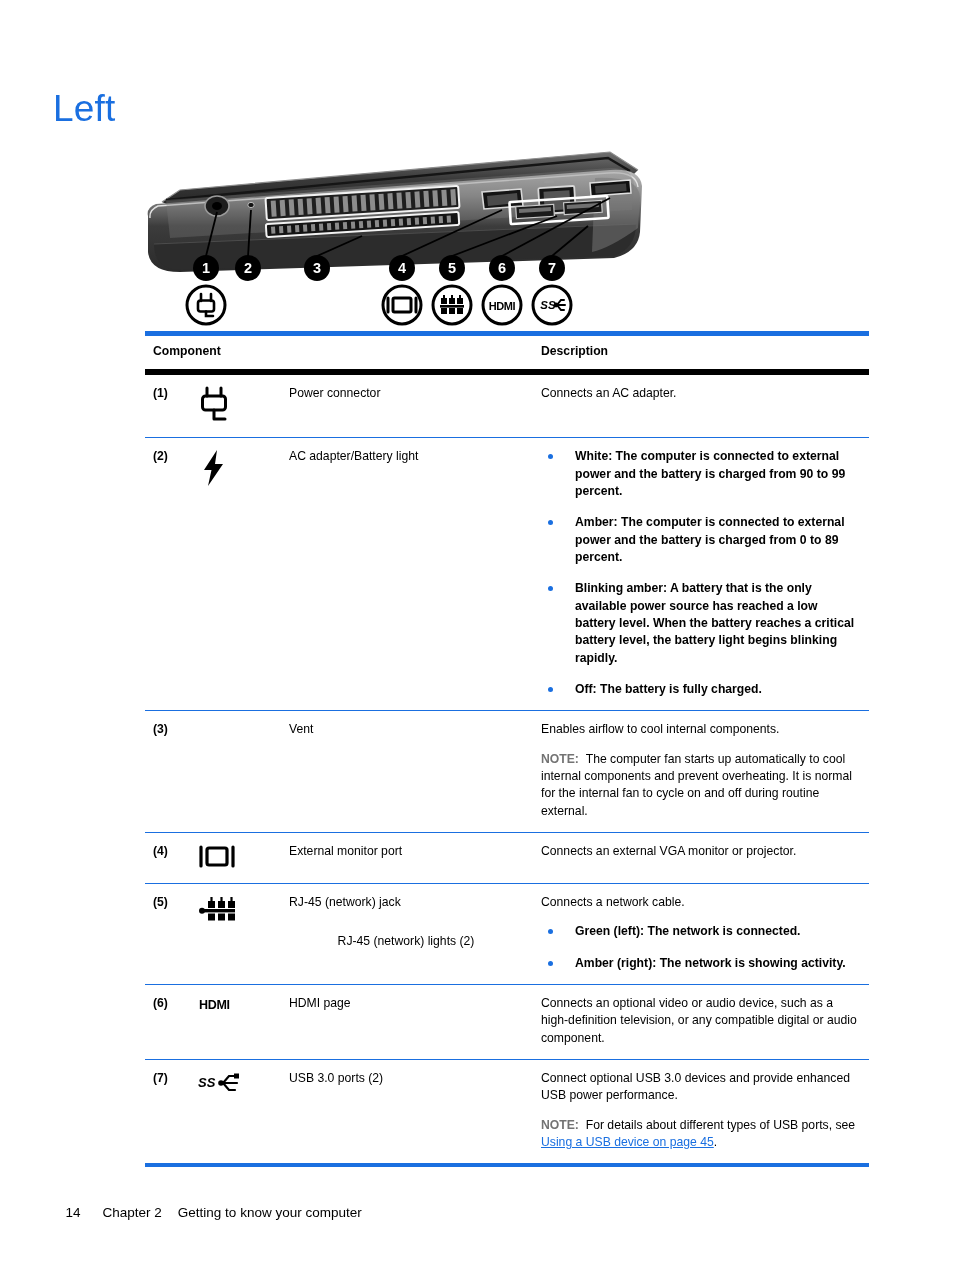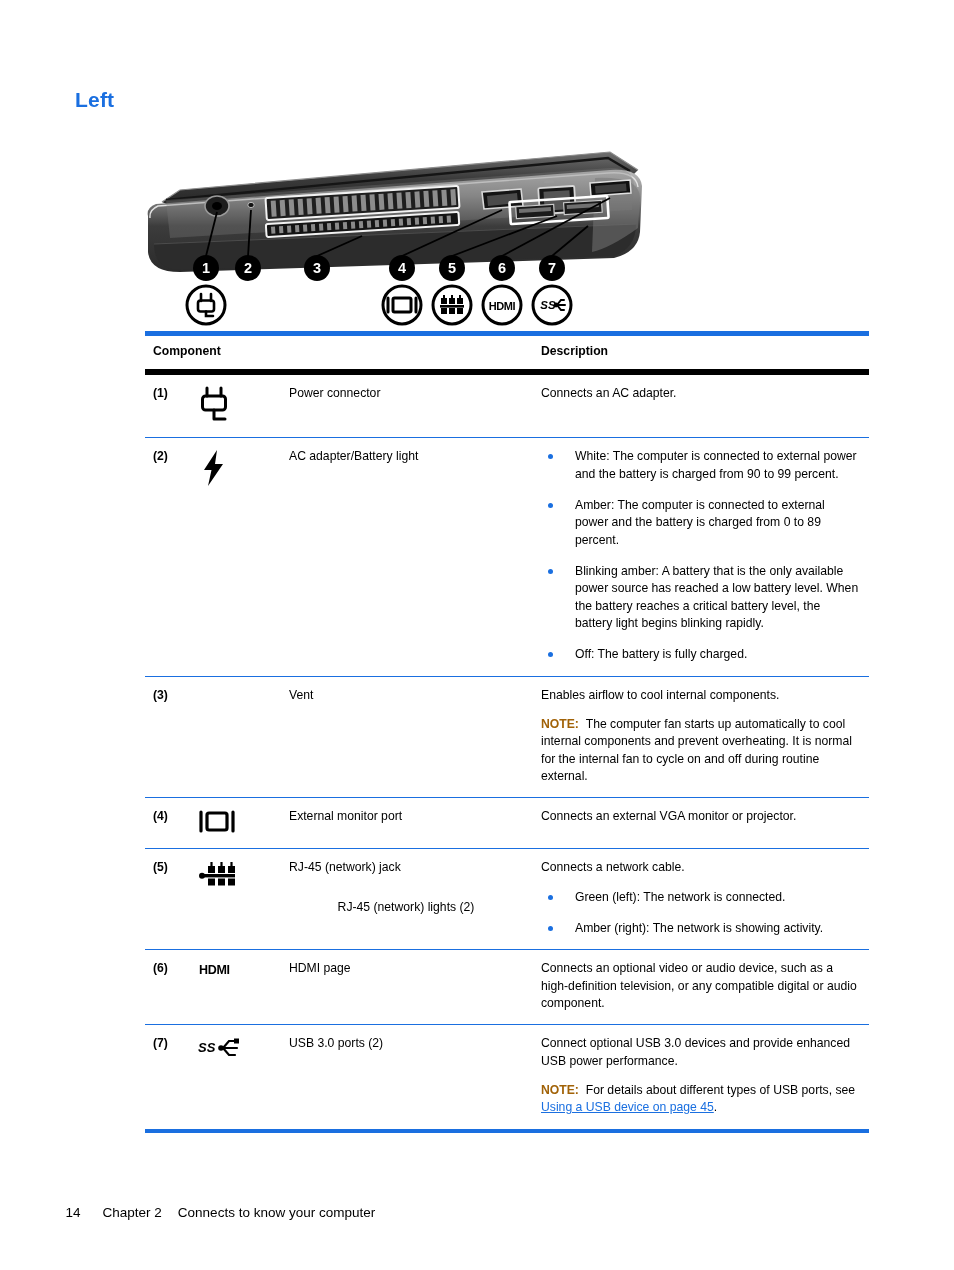--- a/index.html
+++ b/index.html
@@ -10,24 +10,24 @@
     background: #ffffff;
     font-family: "Liberation Sans", sans-serif;
     color: #000000;
     position: relative;
     overflow: hidden;
   }
 
   
   .page-title {
     position: absolute;
-    left: 75px;
+    left: 53px;
     top: 88px;
-    font-size: 21px;
-    font-weight: 700;
+    font-size: 37px;
+    font-weight: 400;
     color: #1a6fe0;
     letter-spacing: 0.2px;
   }
 
   
   .figure {
     position: absolute;
     left: 140px;
     top: 140px;
     width: 520px;
@@ -70,28 +70,29 @@
   .col-desc  { width: 336px; }
 
   .num { font-weight: 700; font-size: 12.2px; }
   .cell-name { padding-top: 0; }
   .name-line { margin: 0 0 0 0; }
   .name-line + .name-line { margin-top: 22px; text-align: center; }
 
   .desc p { margin: 0; }
   .desc p + p { margin-top: 12px; }
 
-  .note-label { color:#a16207; font-weight:700; }
+  .note-label { color:#737373; font-weight:700; }
 
   
   ul.bul { list-style: none; margin: 0; padding: 0; }
   ul.bul li {
     position: relative;
     padding-left: 34px;
     margin-bottom: 14px;
+    font-weight: bold;
   }
   ul.bul li:last-child { margin-bottom: 0; }
   ul.bul li::before {
     content: "";
     position: absolute;
     left: 7px;
     top: 6px;
     width: 5px; height: 5px;
     border-radius: 50%;
     background: #1a6fe0;
@@ -485,14 +486,14 @@
       </td>
       <td class="col-desc desc">
         <p>Connect optional USB 3.0 devices and provide enhanced USB power performance.</p>
         <p><span class="note-label">NOTE:</span>&nbsp;&nbsp;<span>For details about different types of USB ports, see </span><a class="doclink" href="#">Using a USB device on page 45</a><span>.</span></p>
       </td>
     </tr>
   </tbody>
 </table>
 
 <div class="footer">
-  <span class="pg">14</span><span class="ch">Chapter 2</span><span>Connects to know your computer</span>
+  <span class="pg">14</span><span class="ch">Chapter 2</span><span>Getting to know your computer</span>
 </div>
 
 </body></html>

